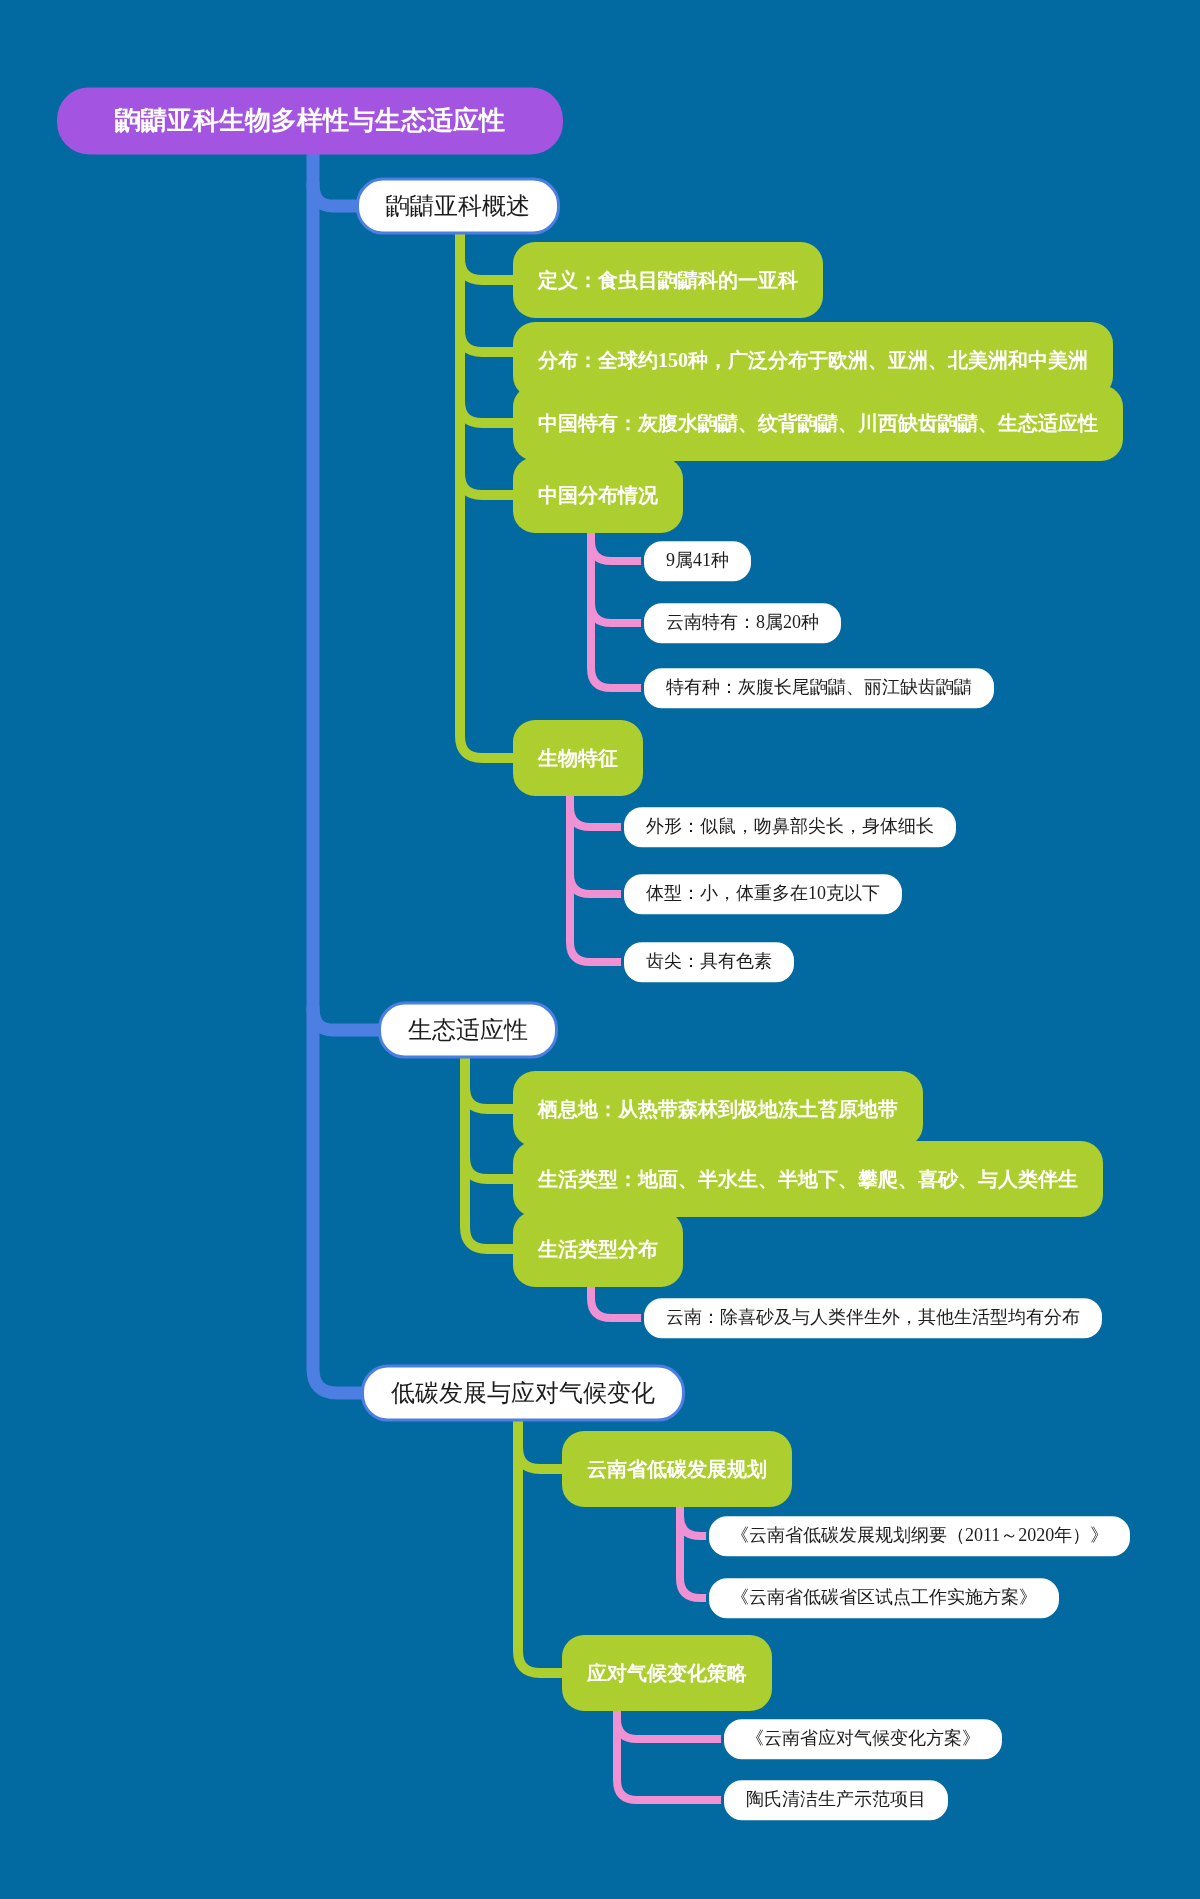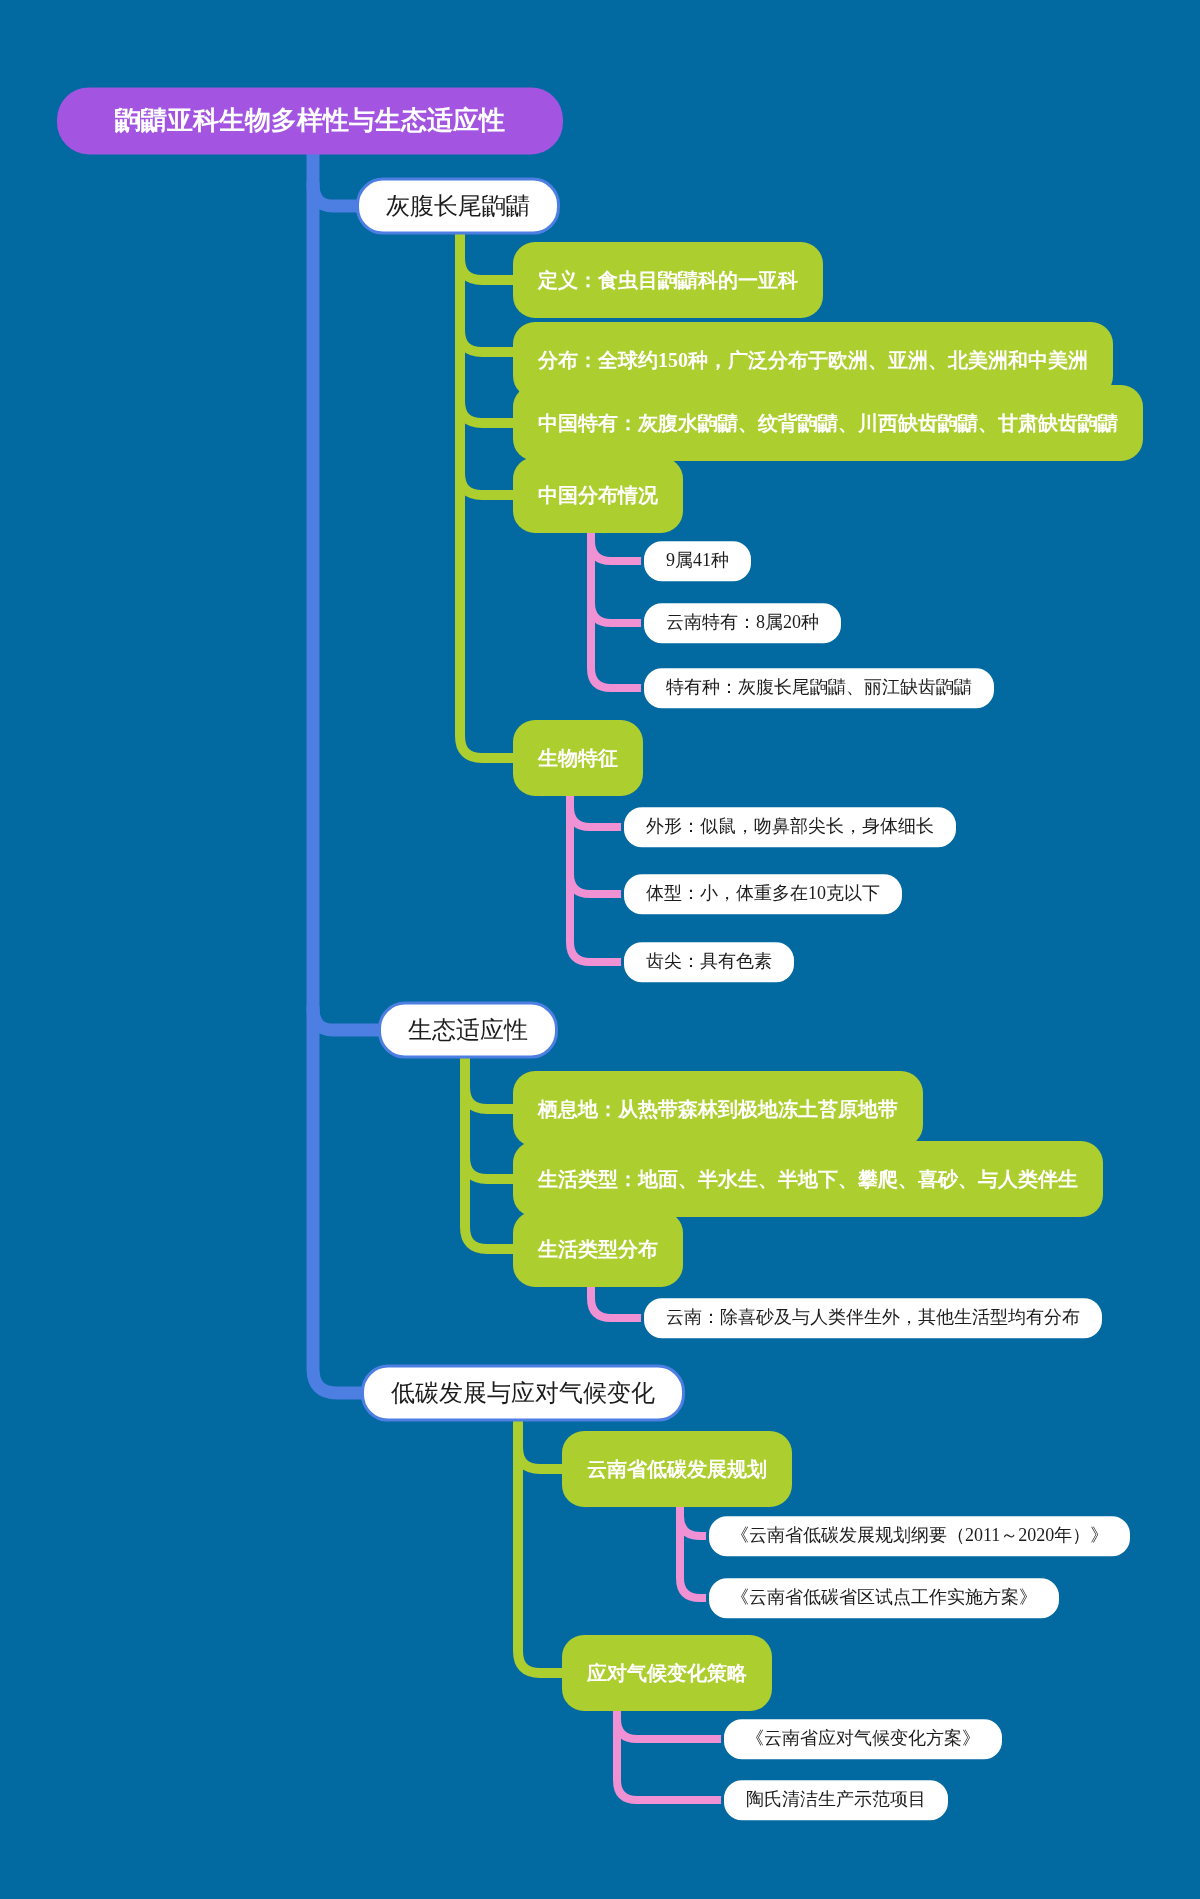--- a/index.html
+++ b/index.html
@@ -105,27 +105,27 @@
     </g>
 
     <g stroke="#ef91d3" stroke-width="8" fill="none" stroke-linecap="round" stroke-linejoin="round">
       <path d="M617,1692 L617,1780 Q617,1800 637,1800 L724,1800"></path>
       <path d="M617,1719 Q617,1739 637,1739 L724,1739"></path>
     </g>
   </svg>
 
   <div class="node root" style="left:57px;top:121px;">鼩鼱亚科生物多样性与生态适应性</div>
 
-  <div class="node branch" style="left:356px;top:206px;">灰腹长尾鼩鼱</div>
+  <div class="node branch" style="left:356px;top:206px;">鼩鼱亚科概述</div>
 
   <div class="node green" style="left:513px;top:280px;">定义：食虫目鼩鼱科的一亚科</div>
 
   <div class="node green" style="left:513px;top:352px;margin-top:8px;">分布：全球约150种，广泛分布于欧洲、亚洲、北美洲和中美洲</div>
 
-  <div class="node green" style="left:513px;top:423px;">中国特有：灰腹水鼩鼱、纹背鼩鼱、川西缺齿鼩鼱、甘肃缺齿鼩鼱</div>
+  <div class="node green" style="left:513px;top:423px;">中国特有：灰腹水鼩鼱、纹背鼩鼱、川西缺齿鼩鼱、生态适应性</div>
 
   <div class="node green" style="left:513px;top:495px;">中国分布情况</div>
 
   <div class="node pink" style="left:641px;top:561px;">9属41种</div>
 
   <div class="node pink" style="left:641px;top:623px;">云南特有：8属20种</div>
 
   <div class="node pink" style="left:641px;top:688px;">特有种：灰腹长尾鼩鼱、丽江缺齿鼩鼱</div>
 
   <div class="node green" style="left:513px;top:758px;">生物特征</div>

